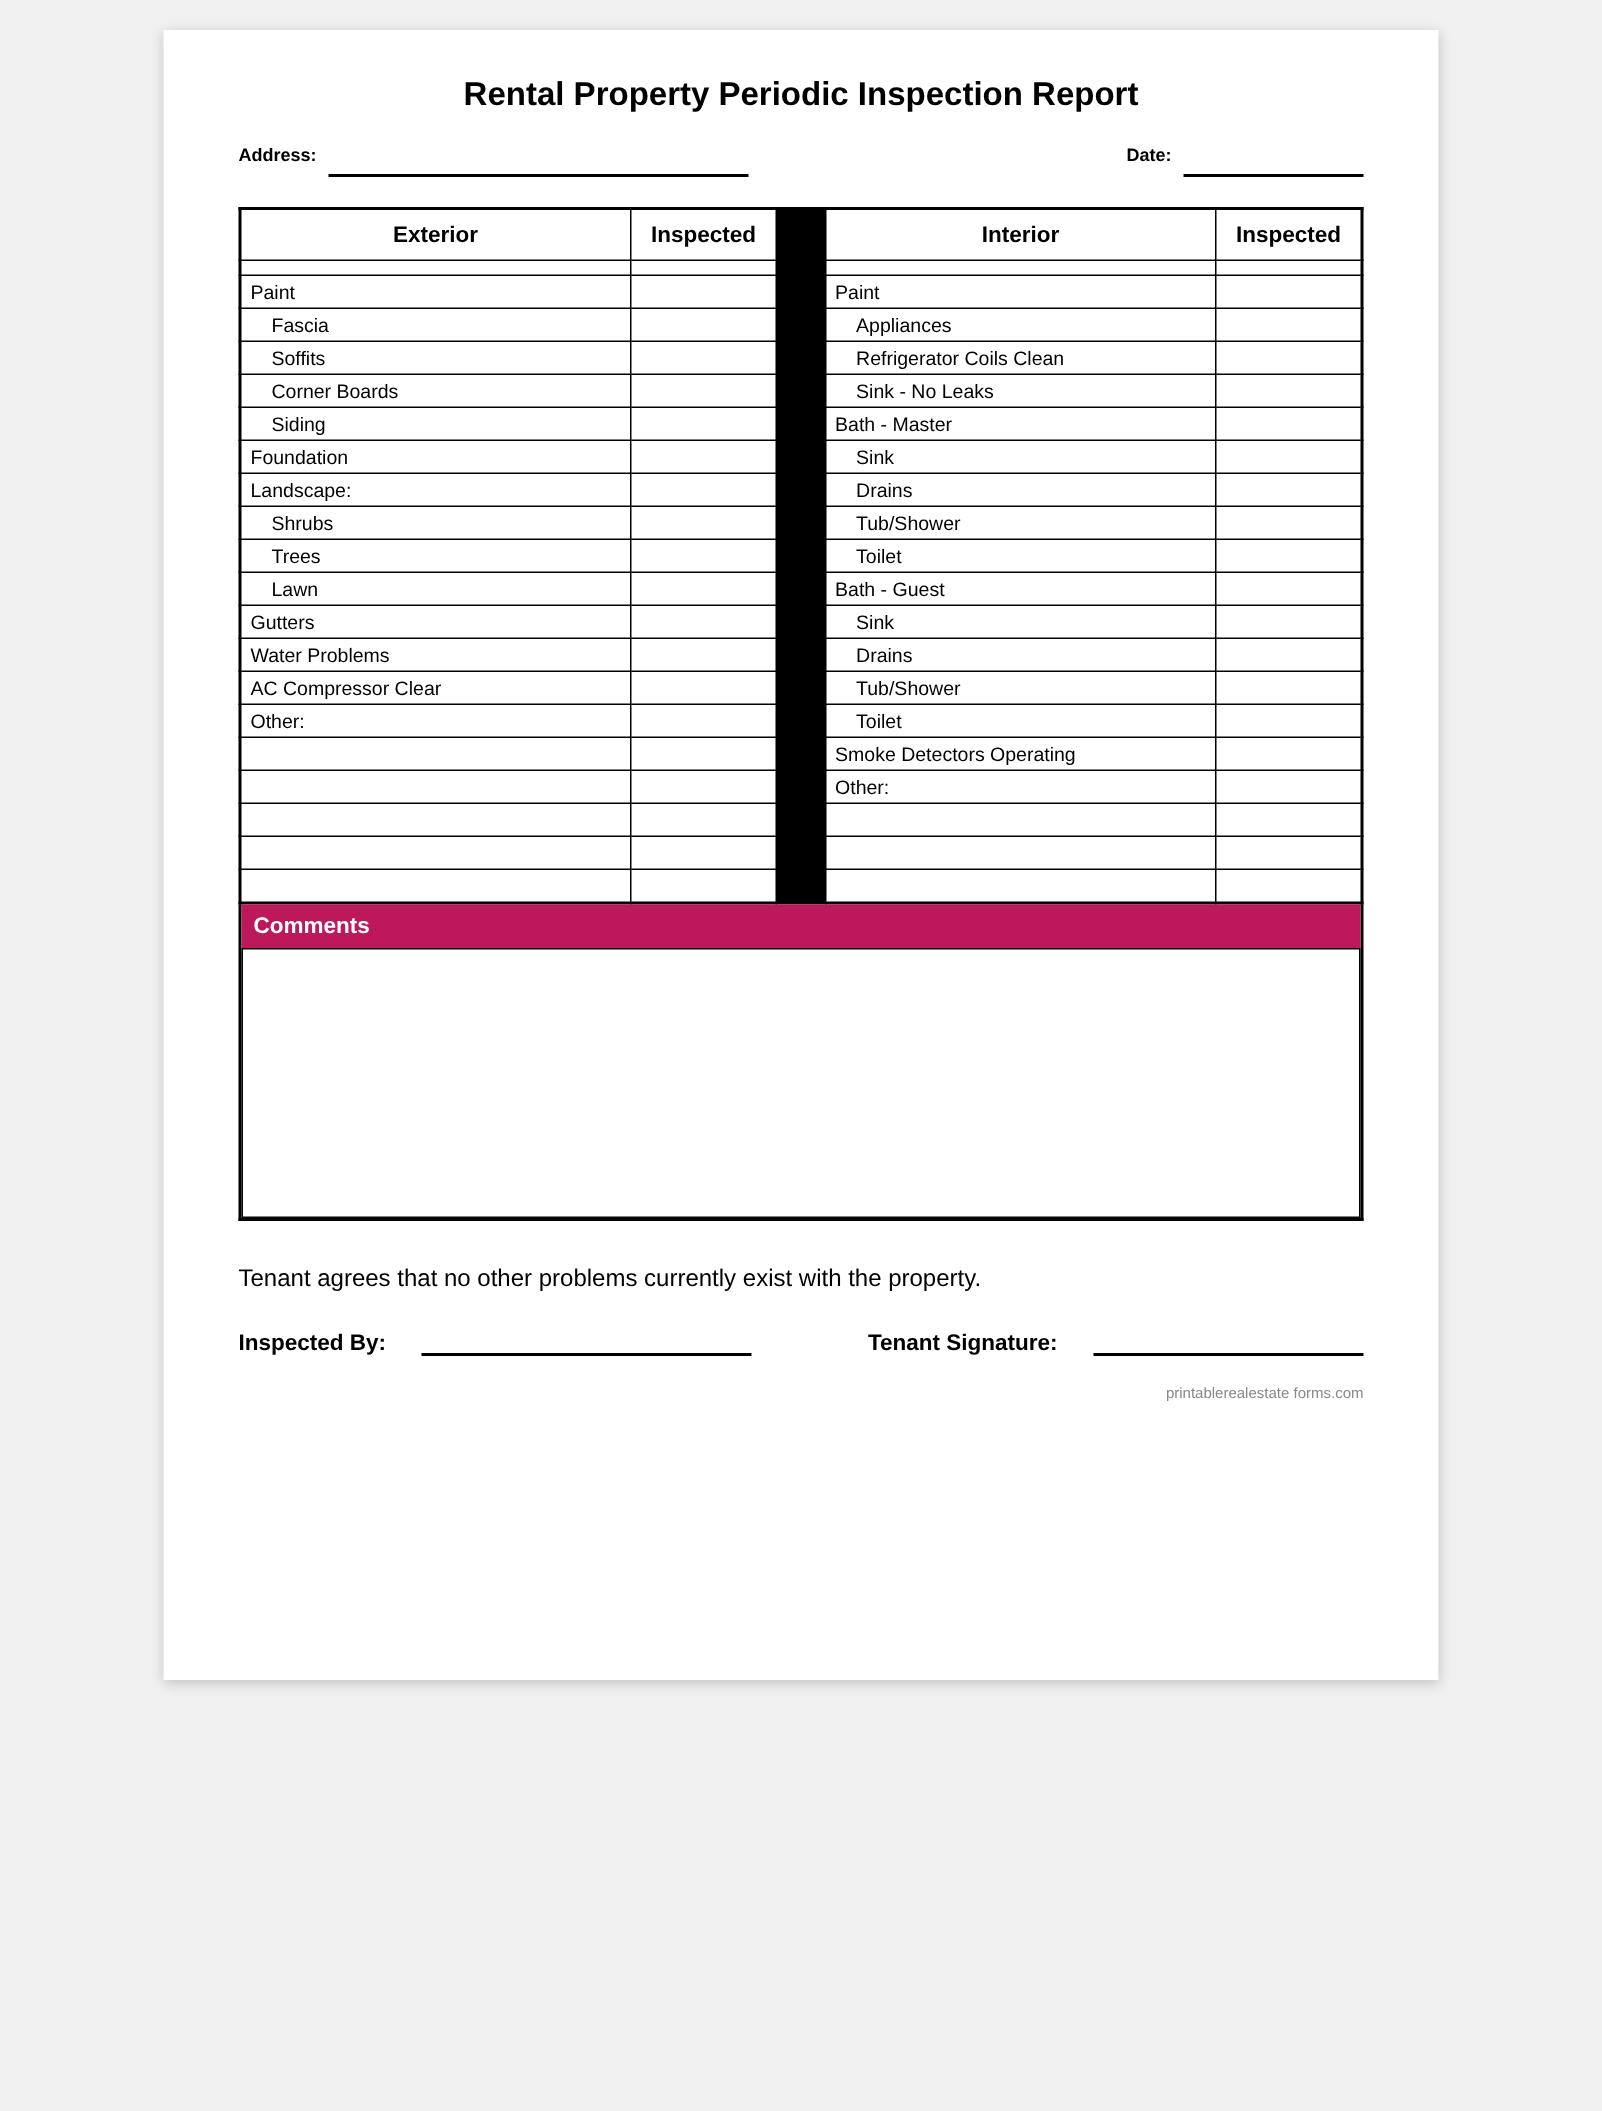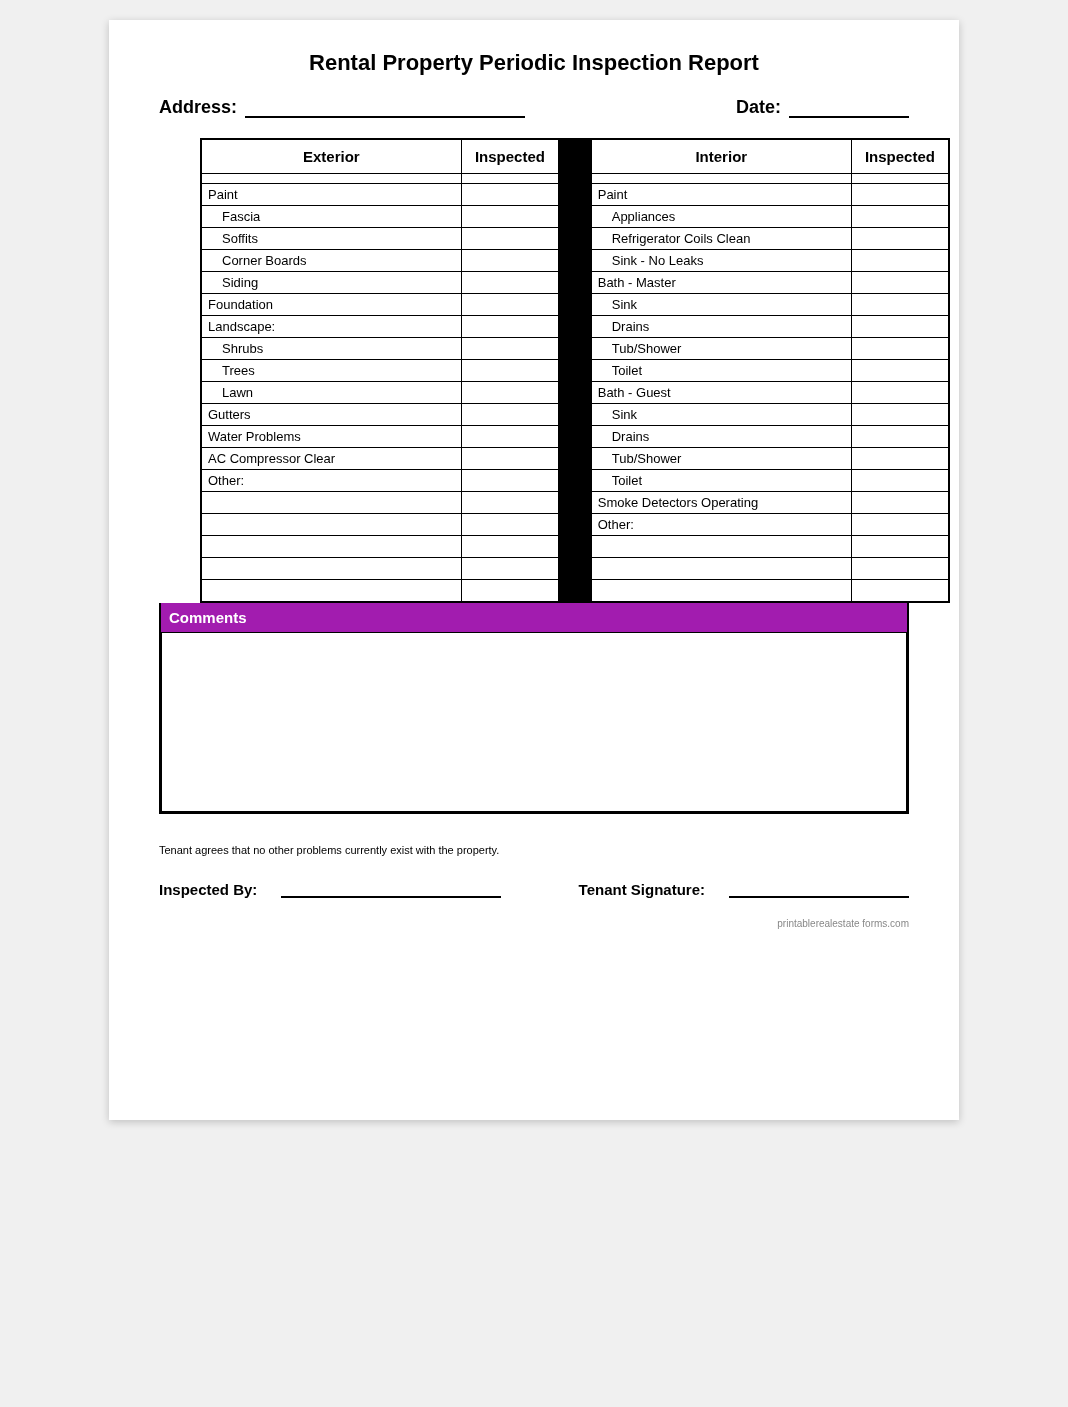--- a/index.html
+++ b/index.html
@@ -30,22 +30,22 @@
       margin-bottom: 20px;
     }
     .address-date-row {
       display: flex;
       justify-content: space-between;
       align-items: flex-end;
       margin-bottom: 20px;
     }
     .address-block, .date-block {
       display: flex;
-      align-items: flex-end;
-      font-size: 18px;
+      align-items: flex-start;
+      font-size: 12px;
       font-weight: bold;
     }
     .address-block .line {
       display: inline-block;
       width: 280px;
       border-bottom: 2px solid #000;
       margin-left: 8px;
       height: 22px;
     }
     .date-block .line {
@@ -53,21 +53,20 @@
       width: 120px;
       border-bottom: 2px solid #000;
       margin-left: 8px;
       height: 22px;
     }
     .main-table {
       width: 100%;
       border-collapse: collapse;
       border: 2px solid #000;
       margin-bottom: 0;
-      margin-left: 41px;
     }
     .main-table th, .main-table td {
       border: 1px solid #000;
       padding: 3px 6px;
       font-size: 13px;
       vertical-align: top;
     }
     .main-table th {
       text-align: center;
       font-weight: bold;
@@ -80,34 +79,34 @@
     .main-table .col-interior { width: 32%; }
     .main-table .col-insp-int { width: 12%; }
 
     .indented { padding-left: 20px !important; }
 
     .comments-section {
       border: 2px solid #000;
       border-top: none;
     }
     .comments-header {
-      background: #a21caf;
+      background: #be185d;
       color: #fff;
       padding: 6px 8px;
       font-size: 15px;
       font-weight: bold;
     }
     .comments-body {
       height: 180px;
       border: 1px solid #000;
     }
 
     .footer-text {
       margin-top: 30px;
-      font-size: 11px;
+      font-size: 16px;
       margin-bottom: 20px;
     }
     .signatures {
       display: flex;
       justify-content: space-between;
       margin-top: 10px;
     }
     .sig-block {
       display: flex;
       align-items: flex-end;

